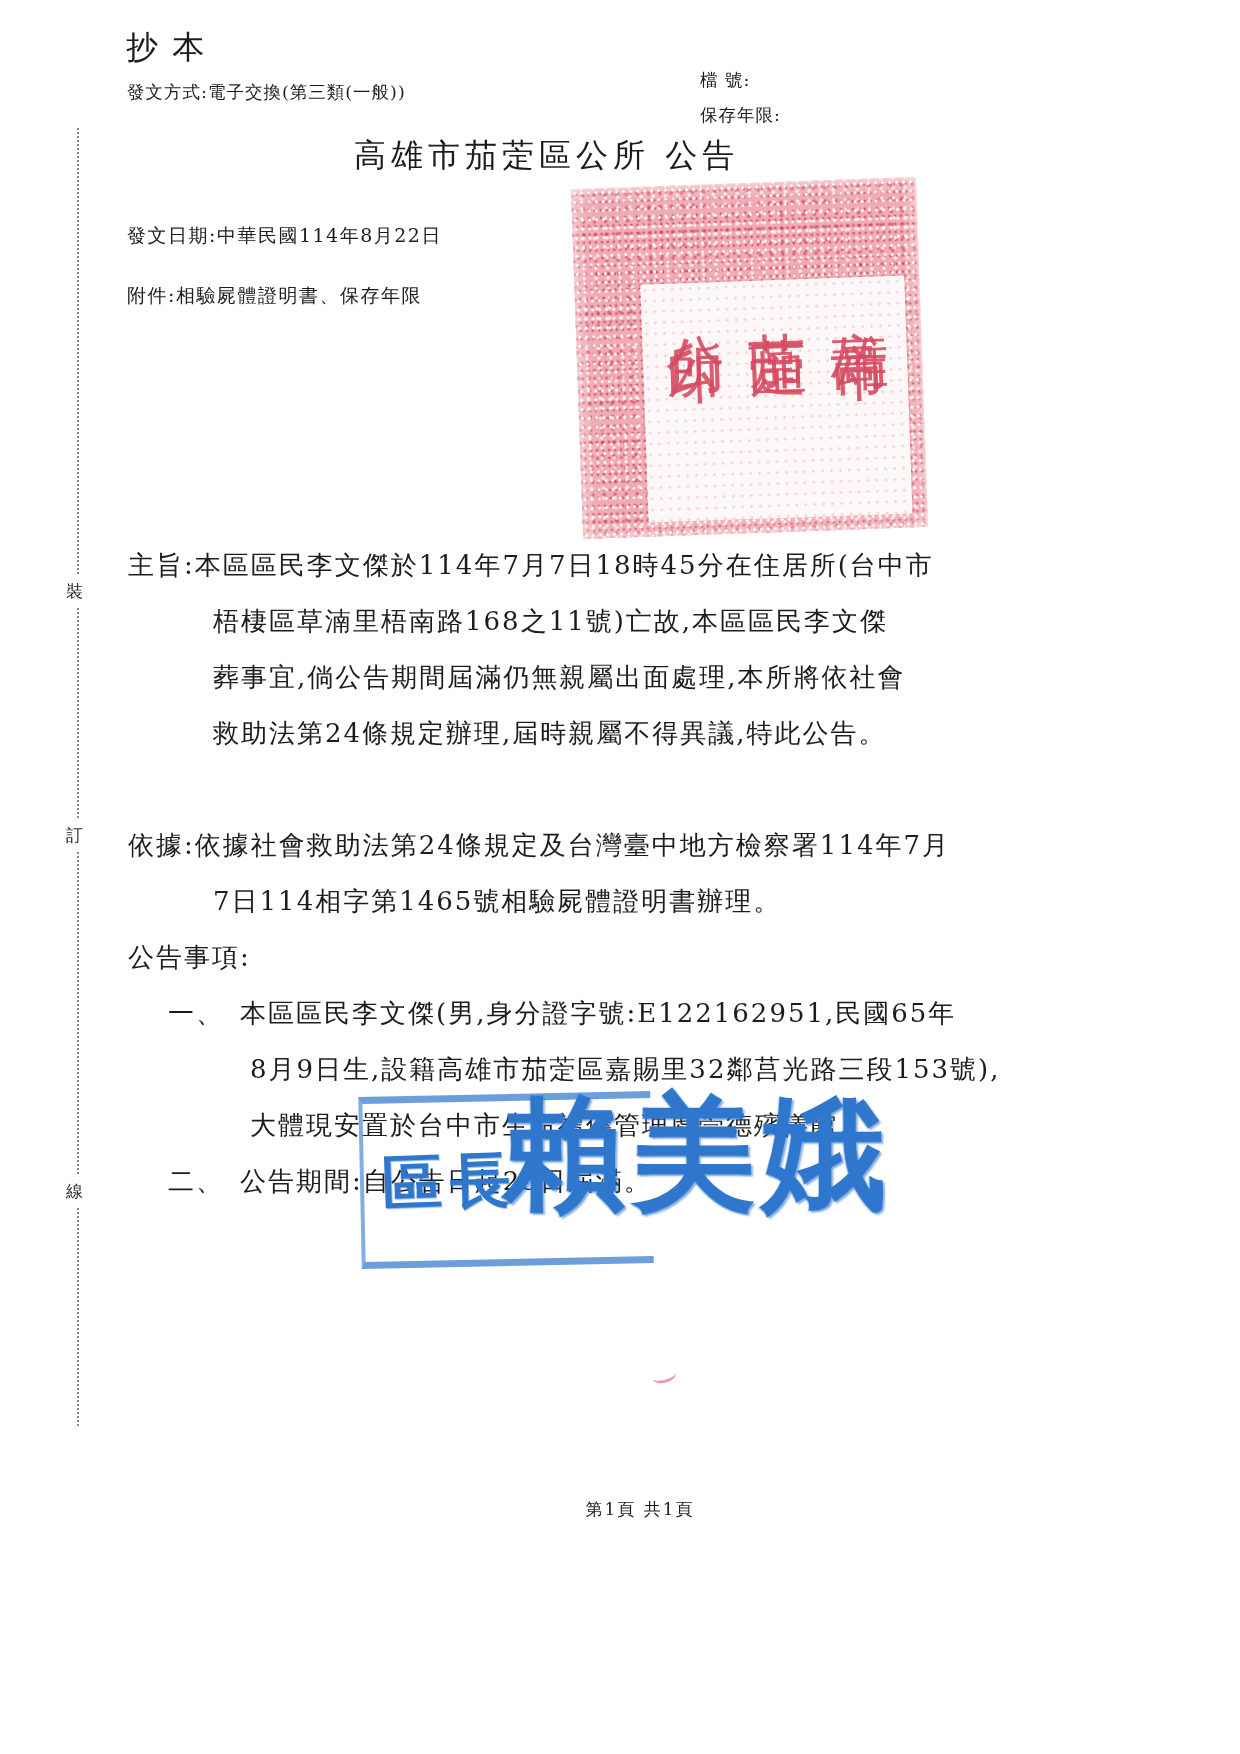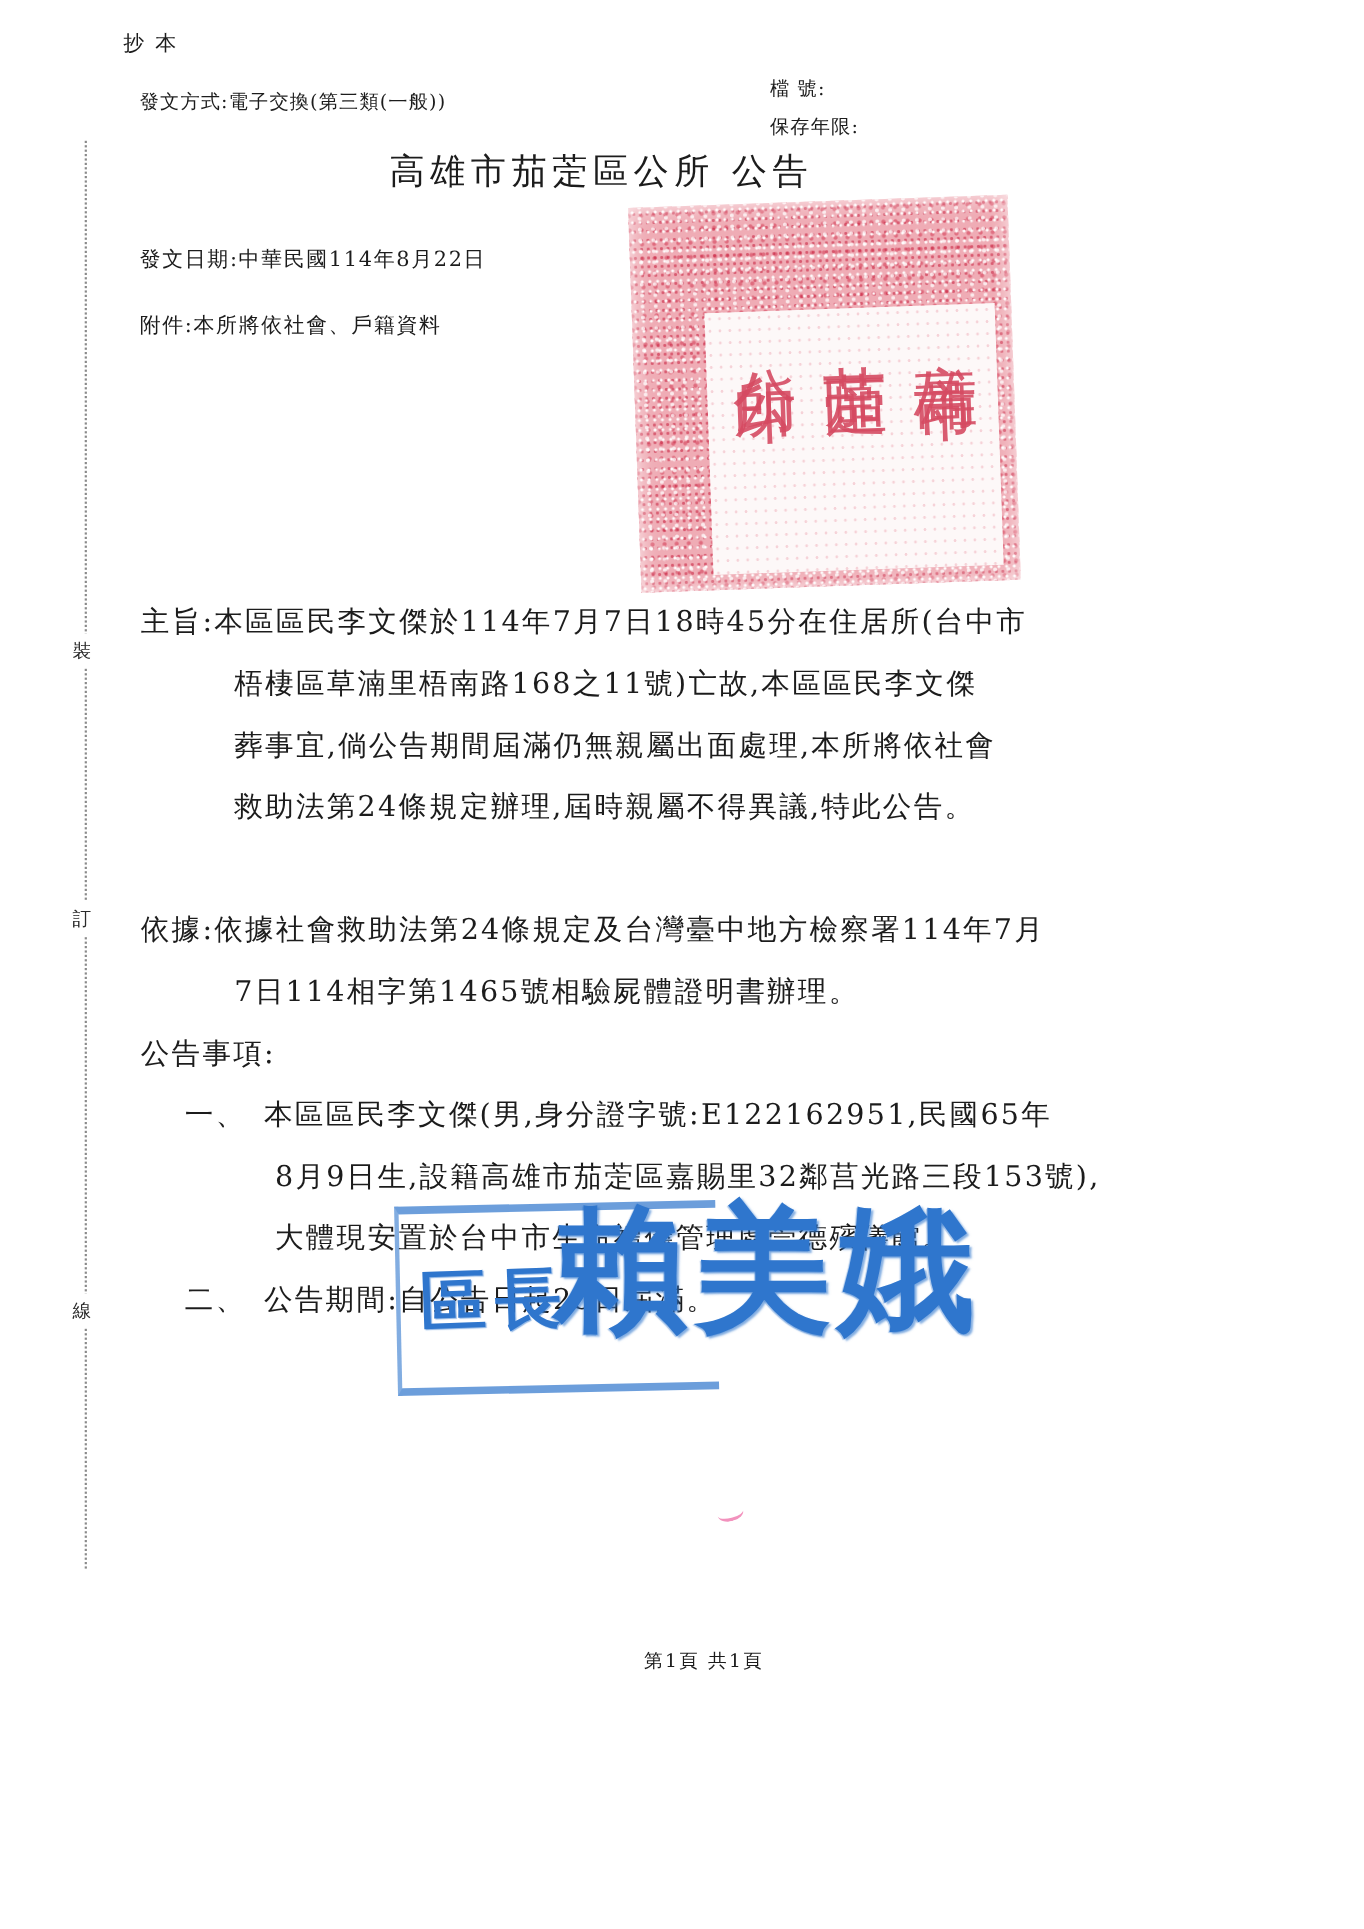--- a/index.html
+++ b/index.html
@@ -5,21 +5,21 @@
   html,body { margin:0; padding:0; background:#e8e8e8; }
   .page {
     position:relative; width:1240px; height:1754px; margin:0 auto;
     background:#ffffff; overflow:hidden;
     font-family:"DejaVu Serif","DejaVu Sans",serif;
     color:#1c1c1c;
   }
   .abs { position:absolute; white-space:nowrap; }
 
   
-  .copy-label     { left:112px; top:26px;  font-size:19px; letter-spacing:2px; }
+  .copy-label     { left:126px; top:26px;  font-size:32px; letter-spacing:2px; }
   .dispatch       { left:127px; top:80px;  font-size:17.5px; letter-spacing:1px; }
   .file-no        { left:700px; top:68px;  font-size:17.5px; letter-spacing:1px; }
   .retention      { left:700px; top:103px; font-size:17.5px; letter-spacing:1px; }
   .doc-title      { left:354px; top:134px; font-size:32px; letter-spacing:5px; }
   .issue-date     { left:127px; top:223px; font-size:19px; letter-spacing:1.5px; }
   .issue-no       { left:127px; top:253px; font-size:19px; letter-spacing:1.5px; }
   .attachment     { left:127px; top:283px; font-size:19px; letter-spacing:1.5px; }
 
   
   .binding-line { position:absolute; left:77px; top:128px; height:1298px; width:0;
@@ -92,21 +92,21 @@
   <div class="binding-label b-zhuang">裝</div>
   <div class="binding-label b-ding">訂</div>
   <div class="binding-label b-xian">線</div>
 
   <div class="abs copy-label">抄 本</div>
   <div class="abs dispatch">發文方式:電子交換(第三類(一般))</div>
   <div class="abs file-no">檔   號:</div>
   <div class="abs retention">保存年限:</div>
   <div class="abs doc-title">高雄市茄萣區公所 公告</div>
   <div class="abs issue-date">發文日期:中華民國114年8月22日</div>
-  <div class="abs attachment">附件:本所將依社會、戶籍資料</div>
+  <div class="abs attachment">附件:相驗屍體證明書、保存年限</div>
 
   <div class="seal">
     <div class="seal-inner">
       <div class="seal-col seal-col-r">高雄市</div>
       <div class="seal-col seal-col-m">茄萣區</div>
       <div class="seal-col seal-col-l">公所印</div>
     </div>
   </div>
 
   <div class="bodyline" style="left:128px; top:548px;">

